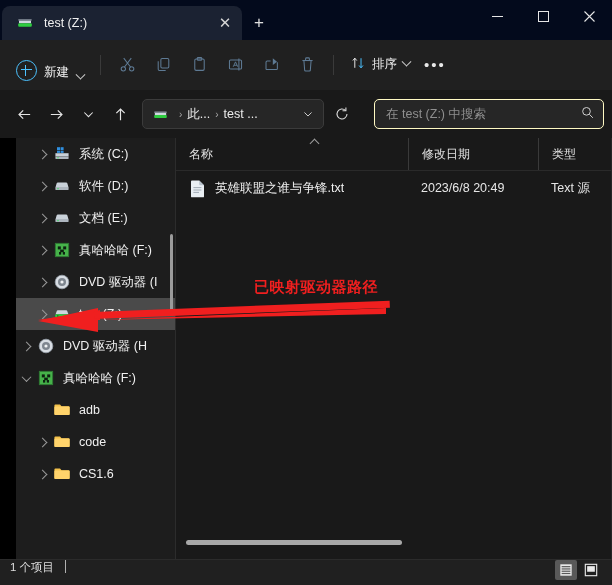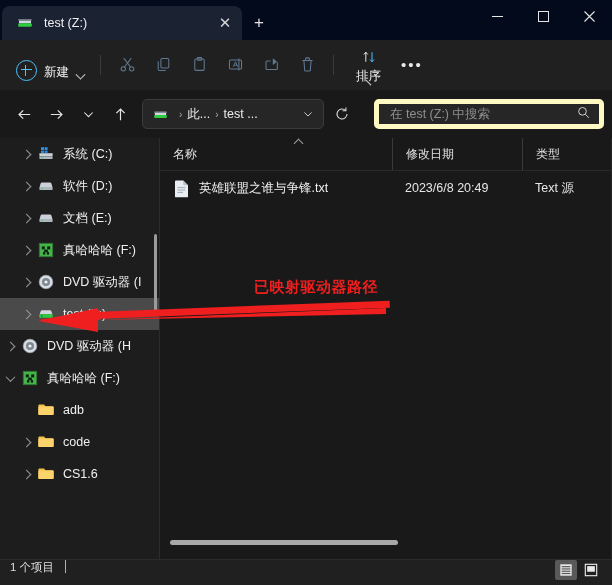--- a/index.html
+++ b/index.html
@@ -36,47 +36,47 @@
     position:relative;margin-right:7px;flex:none;}
   .tb-new .plus:before,.tb-new .plus:after{content:"";position:absolute;background:#4cc2ff;}
   .tb-new .plus:before{left:4px;right:4px;top:8px;height:1.4px;}
   .tb-new .plus:after{top:4px;bottom:4px;left:8px;width:1.4px;}
   .tb-new .lbl{font-size:12.5px;color:#f2f2f2;}
   .chev{display:inline-block;width:8px;height:8px;border-right:1.3px solid #cfcfcf;
     border-bottom:1.3px solid #cfcfcf;transform:rotate(45deg) translate(-2px,-2px);}
   .chev-sm{width:6px;height:6px;border-width:1.2px;}
   .tb-sep{width:1px;height:20px;background:#3a3a3a;margin:0 8px;flex:none;}
   .tb-btn{width:36px;height:32px;display:flex;align-items:center;justify-content:center;border-radius:5px;flex:none;}
-  .tb-sort{display:flex;align-items:center;height:32px;padding:0 8px;border-radius:5px;flex-direction:column;}
+  .tb-sort{display:flex;align-items:center;height:32px;padding:0 8px;border-radius:5px;}
   .tb-sort .lbl{font-size:12.5px;color:#f2f2f2;margin:0 6px 0 6px;}
   .tb-dots{width:34px;height:32px;display:flex;align-items:center;justify-content:center;
     color:#e8e8e8;letter-spacing:2px;font-size:15px;border-radius:5px;}
 
   
   .addrbar{height:48px;background:#191919;display:flex;align-items:center;padding:0 8px;flex:none;box-sizing:border-box;}
   .nav-btn{width:32px;height:32px;display:flex;align-items:center;justify-content:center;
     color:#e4e4e4;border-radius:5px;flex:none;}
   .crumbbox{
     flex:1;height:30px;background:#262626;border:1px solid #3b3b3b;border-radius:5px;
     display:flex;align-items:center;padding:0 4px 0 9px;box-sizing:border-box;margin:0 4px 0 6px;min-width:0;
   }
   .crumb-icon{width:17px;height:17px;flex:none;margin-right:5px;}
   .crumb{font-size:12.5px;color:#ececec;white-space:nowrap;}
   .crumb-sep{color:#a8a8a8;margin:0 5px;font-size:10px;}
   .crumb-spacer{flex:1;}
   .crumb-drop{width:22px;height:26px;display:flex;align-items:center;justify-content:center;flex:none;}
   .refresh{width:28px;height:28px;display:flex;align-items:center;justify-content:center;color:#dcdcdc;flex:none;}
   .searchbox{
-    width:230px;height:30px;background:#262626;border:5px solid #fef9c3;border-radius:5px;
+    width:230px;height:30px;background:#262626;border:1px solid #fef9c3;border-radius:5px;
     display:flex;align-items:center;padding:0 8px 0 11px;box-sizing:border-box;margin-left:18px;flex:none;
   }
   .searchbox .ph{flex:1;font-size:12.5px;color:#8f8f8f;white-space:nowrap;overflow:hidden;}
 
   
-  .bodyrow{flex:1;display:flex;min-height:0;background:#fde047;position:relative;}
+  .bodyrow{flex:1;display:flex;min-height:0;background:#000000;position:relative;padding-left:16px;}
 
   
   .sidebar{width:160px;background:#1d1d1d;position:relative;overflow:hidden;flex:none;}
   .sb-scroll{position:absolute;inset:0;}
   .sb-item{height:32px;display:flex;align-items:center;box-sizing:border-box;position:relative;}
   .sb-item.sel{background:#4a4a4a;}
   .sb-chev{width:20px;height:32px;display:flex;align-items:center;justify-content:center;flex:none;}
   .sb-chev i{display:inline-block;width:6px;height:6px;border-right:1.4px solid #9a9a9a;
     border-bottom:1.4px solid #9a9a9a;transform:rotate(-45deg);}
   .sb-chev.open i{transform:rotate(45deg) translate(-1px,-1px);}

